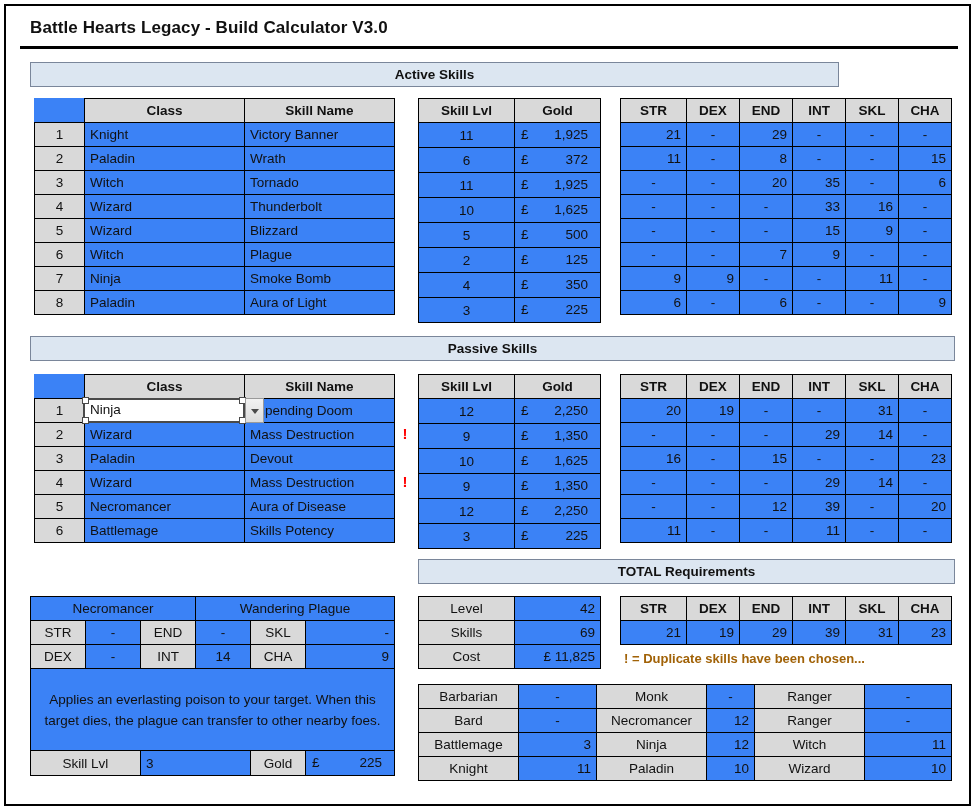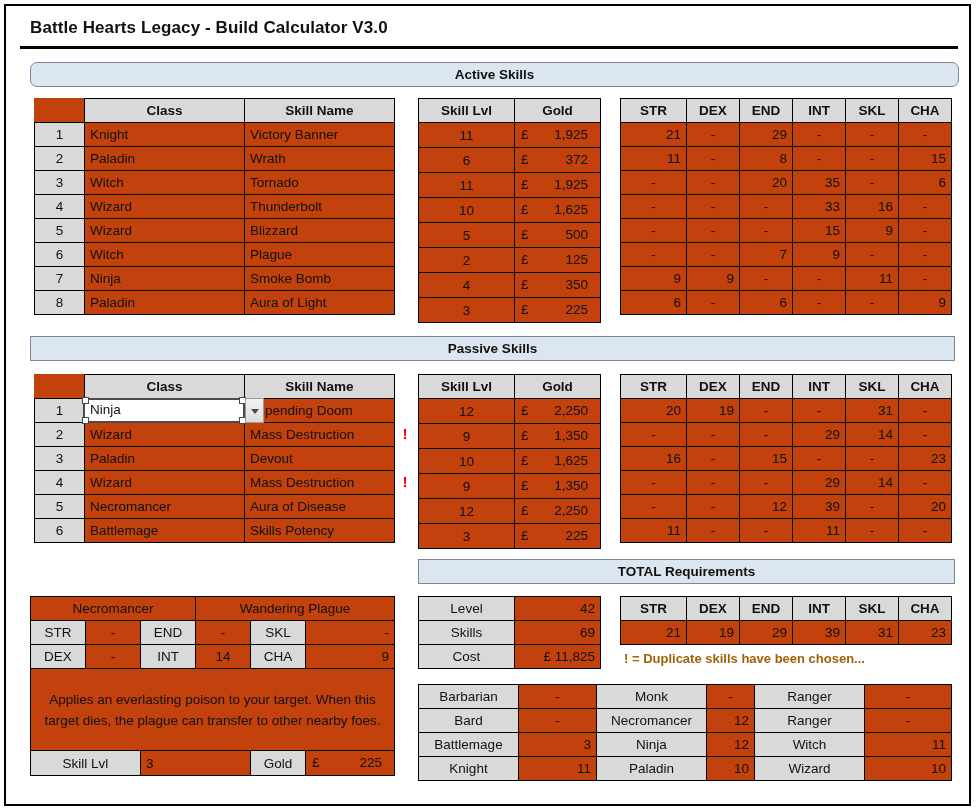--- a/index.html
+++ b/index.html
@@ -22,21 +22,21 @@
   }
   
   .sec-bar{
     position:absolute;background:#dce6f1;border:1px solid #7a869a;
     box-sizing:border-box;text-align:center;font-weight:bold;font-size:13.5px;
     line-height:24px;height:25px;
   }
   
   table.grid{
     position:absolute;border-collapse:collapse;table-layout:fixed;
-    font-size:13.5px;background:#c2410c;
+    font-size:13.5px;background:#3b82f6;
   }
   table.grid td, table.grid th{
     border:1px solid #000;
     height:24px;box-sizing:border-box;padding:0 5px;
     font-weight:normal;overflow:hidden;white-space:nowrap;
   }
   table.grid th{background:#d9d9d9;font-weight:bold;text-align:center;}
   .rownum{background:#d9d9d9;font-weight:bold;text-align:center;width:50px;}
   .c{text-align:center;}
   .r{text-align:right;margin-top:17px;}
@@ -79,21 +79,21 @@
   }
 </style>
 </head>
 <body>
 
 <div class="page">
 
   <div class="title">Battle Hearts Legacy - Build Calculator V3.0</div>
   <div class="title-rule"></div>
 
-  <div class="sec-bar" style="left:24px;top:56px;width:929px;border-radius:7px;">Active Skills</div>
+  <div class="sec-bar" style="left:24px;top:56px;width:809px;">Active Skills</div>
 
   <table class="grid" id="act-left" style="left:28px;top:92px;width:360px;">
     <colgroup>
         <col style="width:50px">
         <col style="width:160px">
         <col style="width:150px">
       </colgroup>
     <thead>
         <tr>
       <th class="hdrblank"></th>

